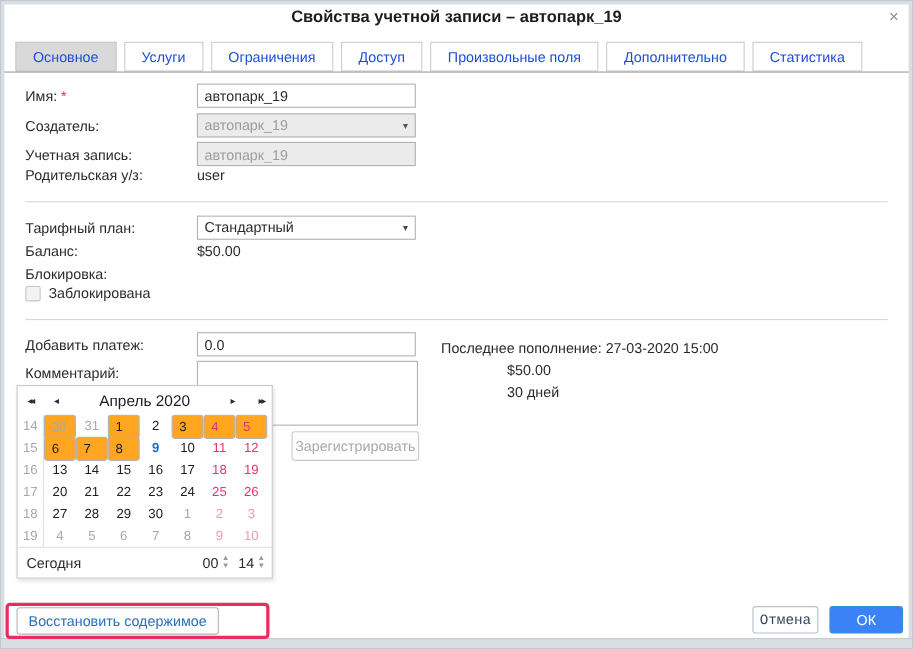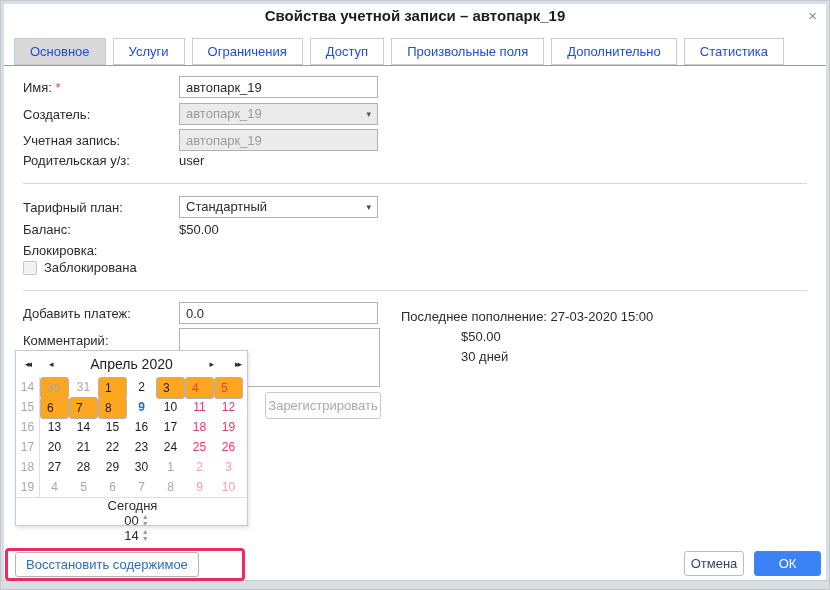--- a/index.html
+++ b/index.html
@@ -75,21 +75,21 @@
   .cal-weekdays .wd { width:29px; text-align:center; font-size:12px; color:#2b2b2b; }
   .cal-weekdays .wd.red { color:#e8356a; }
   .cal-row { display:flex; height:20px; line-height:20px; }
   .cal-row .wnum { width:24px; text-align:center; color:#a8a8a8; font-size:12px; border-right:1px solid #e0e0e0; }
   .day { width:29px; text-align:center; font-size:12px; color:#1d1d1d; cursor:pointer; border-radius:3px; }
   .day.wk { color:#e8356a; }
   .day.out { color:#a8a8a8; }
   .day.out.wk { color:#f49ab5; }
   .day.sel { background:#ffa620; }
   .day.today { color:#1f6ec9; font-weight:bold; }
-  .cal-footer { display:flex; align-items:center; height:28px; border-top:1px solid #e0e0e0; padding:0 6px 0 8px;flex-direction:column; }
+  .cal-footer { display:flex; align-items:center; height:28px; border-top:1px solid #e0e0e0; padding:0 6px 0 8px; }
   .today-label { flex:1; font-size:13px; color:#2b2b2b; cursor:pointer; }
   .spinner { display:inline-flex; align-items:center; margin-left:8px; }
   .spinner .num { font-size:13px; color:#2b2b2b; }
   .spin-arrows { display:inline-flex; flex-direction:column; margin-left:3px; line-height:6px; }
   .spin-arrows span { font-size:7px; color:#9a9a9a; cursor:pointer; height:7px; }
 
   
   .restore-highlight {
     position:absolute; left:4px; top:547px; width:240px; height:33px;
     border:3px solid #ec2b63; border-radius:4px; z-index:6; pointer-events:none;
@@ -97,21 +97,21 @@
   .restore-btn {
     position:absolute; left:14px; top:551px; height:25px; padding:0 10px;
     border:1px solid #b5b5b5; border-radius:3px; background:#fdfdfd; color:#2d6fb7;
     font-size:13px; font-family:"Liberation Sans", sans-serif; cursor:pointer; z-index:5;
   }
 
   
   .cancel-btn {
     position:absolute; left:683px; top:550px; width:60px; height:25px;
     border:1px solid #b7c0c9; border-radius:3px; background:#fff; color:#33475b;
-    font-size:13px; font-family:Liberation Sans, sans-serif; cursor:pointer;
+    font-size:13px; font-family:Liberation Mono, monospace; cursor:pointer;
   }
   .ok-btn {
     position:absolute; left:753px; top:550px; width:67px; height:25px;
     border:1px solid #3d8fdc; border-radius:3px; background:#3b82f6; color:#fff;
     font-size:13px; font-family:"Liberation Sans", sans-serif; cursor:pointer;
   }
 </style>
 </head>
 <body>
 

